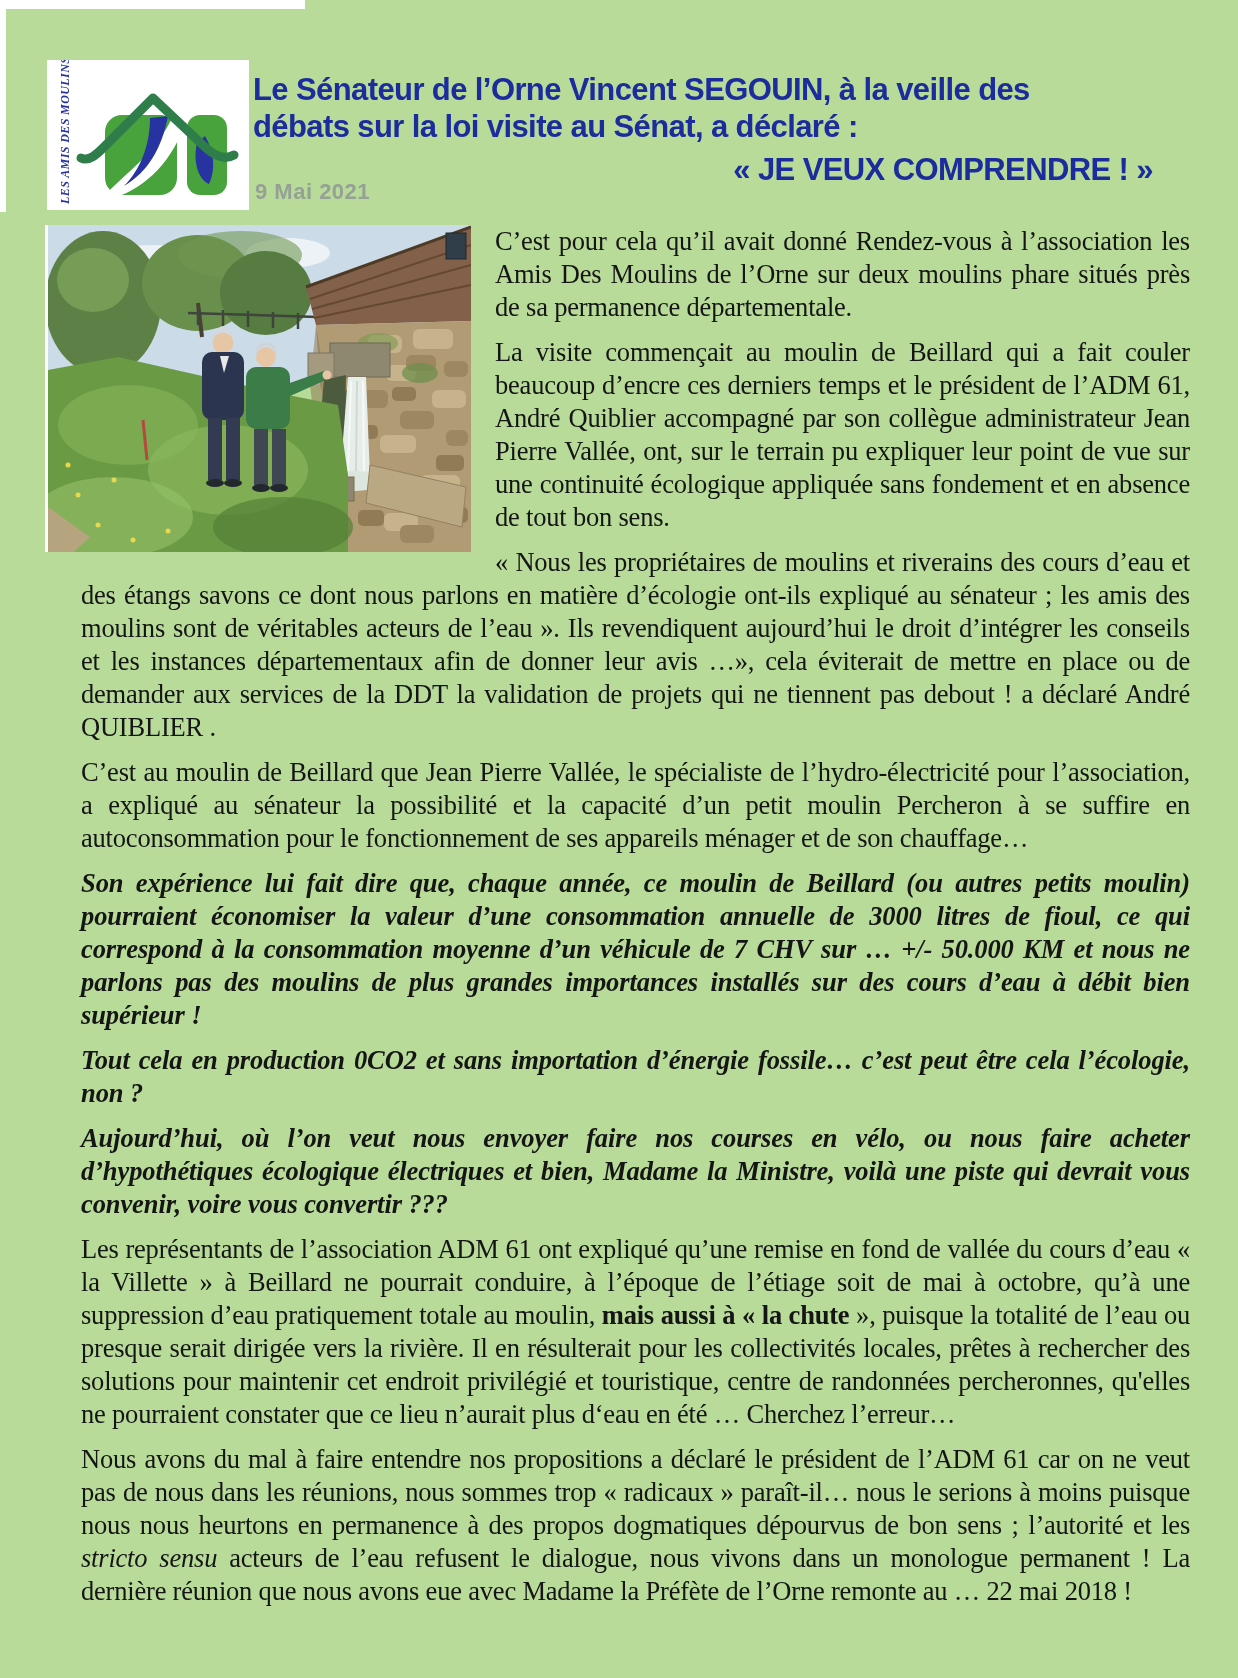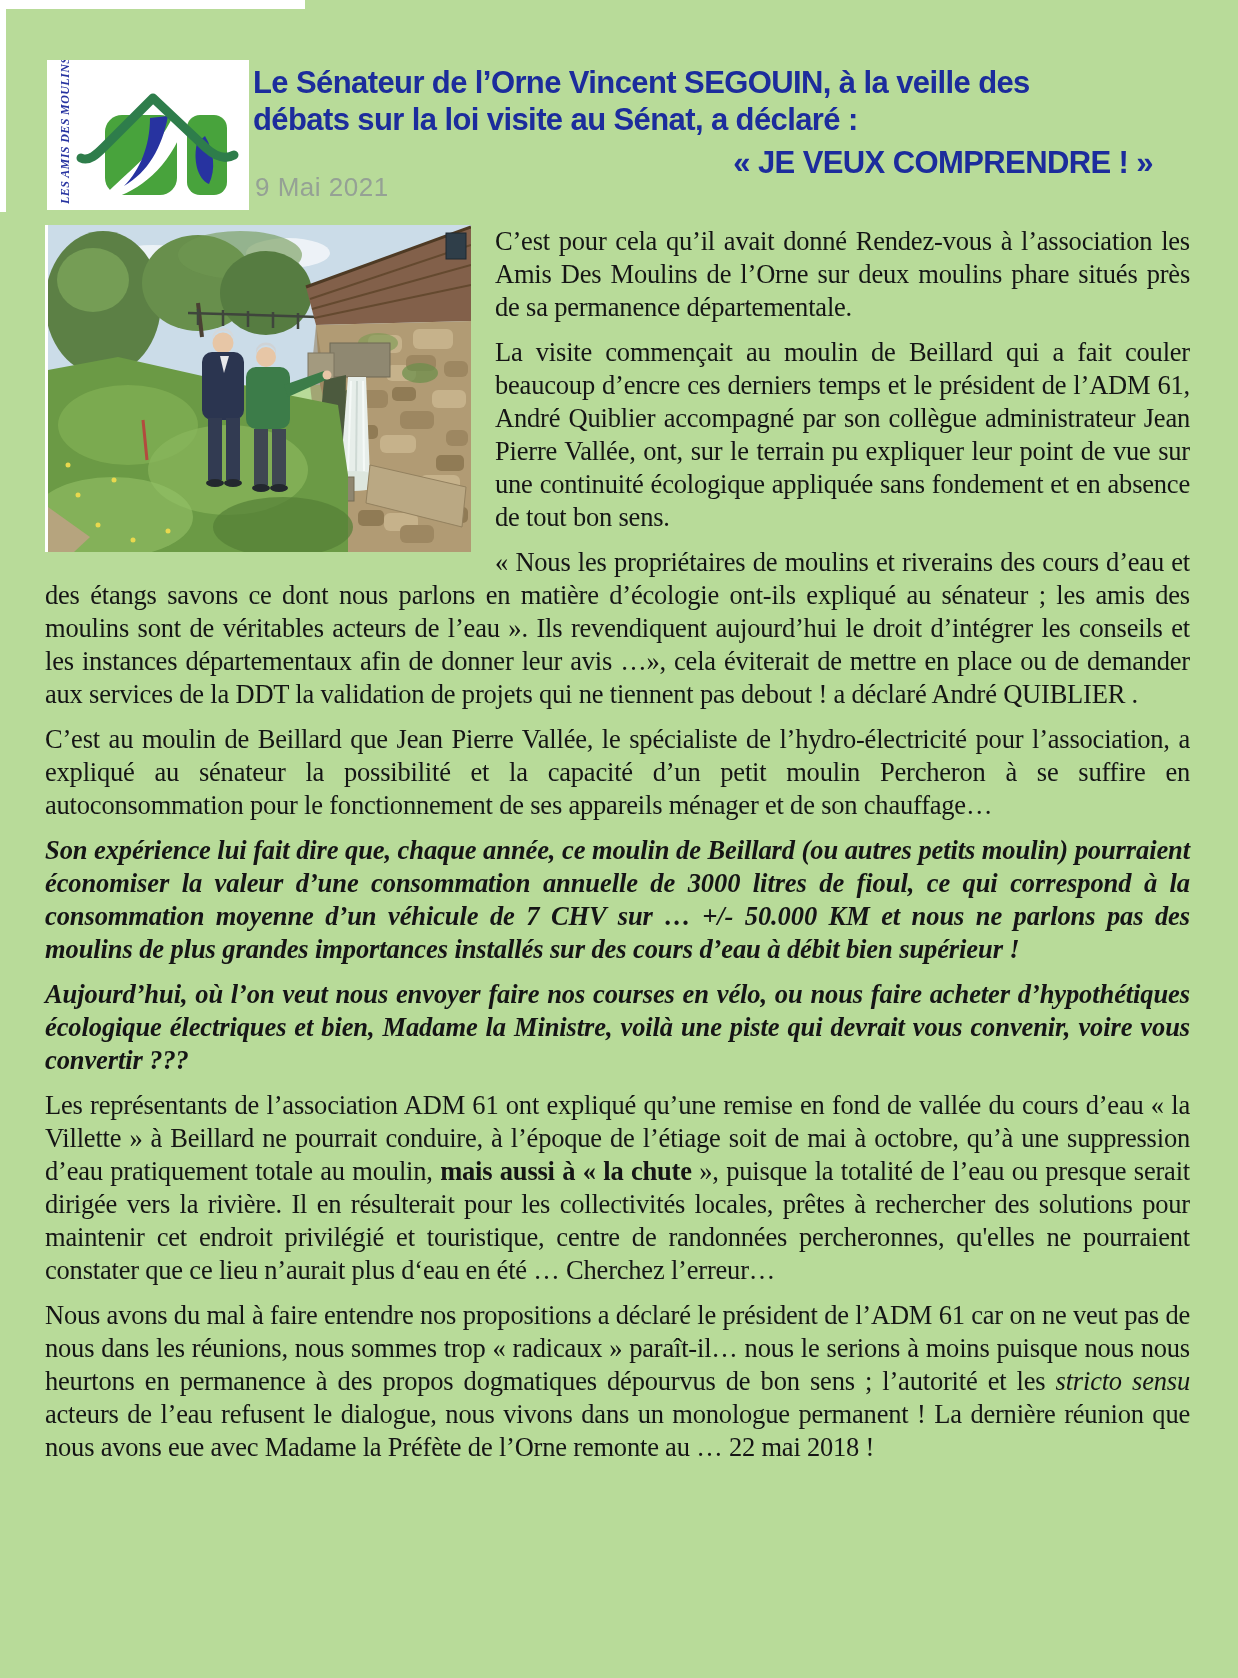--- a/index.html
+++ b/index.html
@@ -15,48 +15,48 @@
   .edge-top{position:absolute;left:0;top:0;width:305px;height:9px;background:#fff;}
   .edge-left{position:absolute;left:0;top:0;width:6px;height:212px;background:#fff;}
 
   
   .logo-box{
     position:absolute;left:47px;top:60px;width:202px;height:150px;
     background:#fff;
   }
   .logo-box svg{display:block;width:202px;height:150px;}
   .title-block{
-    position:absolute;left:253px;top:64px;width:940px;
+    position:absolute;left:253px;top:71px;width:940px;
     font-family:"Liberation Sans", sans-serif;
     color:var(--headline_blue,#1c2c9c);
     font-weight:bold;
   }
   .title-line{
     font-size:31px;line-height:37px;letter-spacing:-0.6px;white-space:nowrap;
   }
   .title-row3{position:relative;height:62px;text-align:right;}
   .title-line.right{position:absolute;right:40px;top:6px;}
   .date{
     position:absolute;left:2px;top:34px;
     font-family:"Liberation Sans", sans-serif;
-    font-weight:normal;font-size:26px;letter-spacing:0.5px;
+    font-weight:bold;font-size:22px;letter-spacing:0.5px;
     color:var(--date_gray,#95a195);
   }
 
   
   .article{position:absolute;left:45px;right:48px;top:225px;}
   .photo{
     float:left;width:423px;height:327px;margin:0 24px 10px 0;padding:0;
     border-left:3px solid #fff;
   }
   .photo svg{display:block;width:423px;height:327px;}
   .para{
     margin:0 0 12px 0;
     font-size:26.5px;line-height:33px;letter-spacing:-0.2px;
-    text-align:justify;color:#151515;
+    text-align:justify;color:#151515;padding-left:36px;
   }
   .para.bold{font-weight:bold;letter-spacing:-0.1px;font-style:italic;}
 </style>
 </head>
 <body style="--page_bg: #b8db99; --headline_blue: #1c2c9c; --date_gray: #95a195; --logo_green: #48a33c; --logo_roof_green: #2e7d4b; --logo_blue: #2733a0;">
 
 <div class="page">
   <div class="edge-top"></div>
   <div class="edge-left"></div>
 
@@ -220,18 +220,19 @@
         </g>
       </svg>
     </figure>
 
     <div id="paragraphs">
         <p class="para"><span>C’est pour cela qu’il avait donné Rendez-vous à l’association les Amis Des Moulins de l’Orne sur deux moulins phare situés près de sa permanence départementale.</span></p>
         <p class="para"><span>La visite commençait au moulin de Beillard qui a fait couler beaucoup d’encre ces derniers temps et le président de l’ADM 61, André Quiblier accompagné par son collègue administrateur Jean Pierre Vallée,  ont, sur le terrain pu expliquer leur point de vue sur une continuité écologique appliquée sans fondement et en absence de tout bon sens.</span></p>
         <p class="para"><span>« Nous les propriétaires de moulins et riverains des cours d’eau et des étangs savons ce dont nous parlons en matière d’écologie ont-ils expliqué au sénateur ; les amis des moulins sont  de véritables acteurs de l’eau ». Ils revendiquent aujourd’hui le droit d’intégrer les conseils et les instances départementaux afin de donner leur avis …», cela éviterait de mettre en place ou de demander aux services de la DDT la validation  de projets qui ne tiennent pas debout !  a déclaré André QUIBLIER .</span></p>
         <p class="para"><span>C’est au moulin de Beillard que Jean Pierre Vallée, le spécialiste de l’hydro-électricité  pour l’association,  a expliqué au sénateur la possibilité et la capacité d’un petit moulin Percheron  à se suffire en autoconsommation pour le fonctionnement de ses appareils ménager et de son chauffage…</span></p>
         <p class="para bold"><span>Son expérience lui fait dire que, chaque année,  ce moulin de Beillard (ou autres petits moulin) pourraient économiser la valeur d’une consommation annuelle de 3000 litres de fioul, ce qui correspond à la consommation moyenne d’un véhicule de 7 CHV sur … +/- 50.000 KM et nous ne  parlons pas des moulins de plus grandes importances installés sur des cours d’eau  à débit bien supérieur !</span></p>
+        <p class="para bold"><span>Tout cela en production 0CO2 et sans importation d’énergie fossile… c’est peut être cela l’écologie, non ?</span></p>
         <p class="para bold"><span>Aujourd’hui, où l’on veut nous envoyer faire nos courses en vélo,  ou nous faire acheter d’hypothétiques écologique électriques et bien,  Madame la Ministre, voilà une piste qui devrait vous convenir, voire vous convertir ???</span></p>
         <p class="para"><span>Les représentants de l’association ADM 61  ont expliqué qu’une remise en fond de vallée du cours d’eau « la Villette » à Beillard ne pourrait conduire, à l’époque de l’étiage soit  de mai à octobre,  qu’à une suppression d’eau pratiquement totale au moulin,  </span><span style="font-weight: bold;">mais aussi à « la chute</span><span> », puisque la totalité  de l’eau ou presque serait dirigée vers la rivière. Il en résulterait pour les collectivités locales, prêtes à rechercher des solutions pour maintenir cet endroit privilégié et touristique, centre de randonnées percheronnes, qu'elles ne pourraient constater que ce lieu n’aurait plus d‘eau en été … Cherchez l’erreur…</span></p>
         <p class="para"><span>Nous avons du mal à faire entendre nos propositions a déclaré le président de l’ADM 61 car on ne veut pas de nous dans les réunions, nous sommes trop « radicaux » paraît-il… nous le serions à moins puisque nous nous heurtons en permanence à des propos dogmatiques dépourvus de bon sens ; l’autorité et les </span><span style="font-style: italic;">stricto sensu</span><span> acteurs de l’eau refusent le dialogue, nous vivons dans un monologue permanent ! La dernière réunion que nous avons eue avec Madame la Préfète de l’Orne remonte au … 22 mai 2018 !</span></p>
       </div>
   </main>
 </div>
 
 </body></html>

